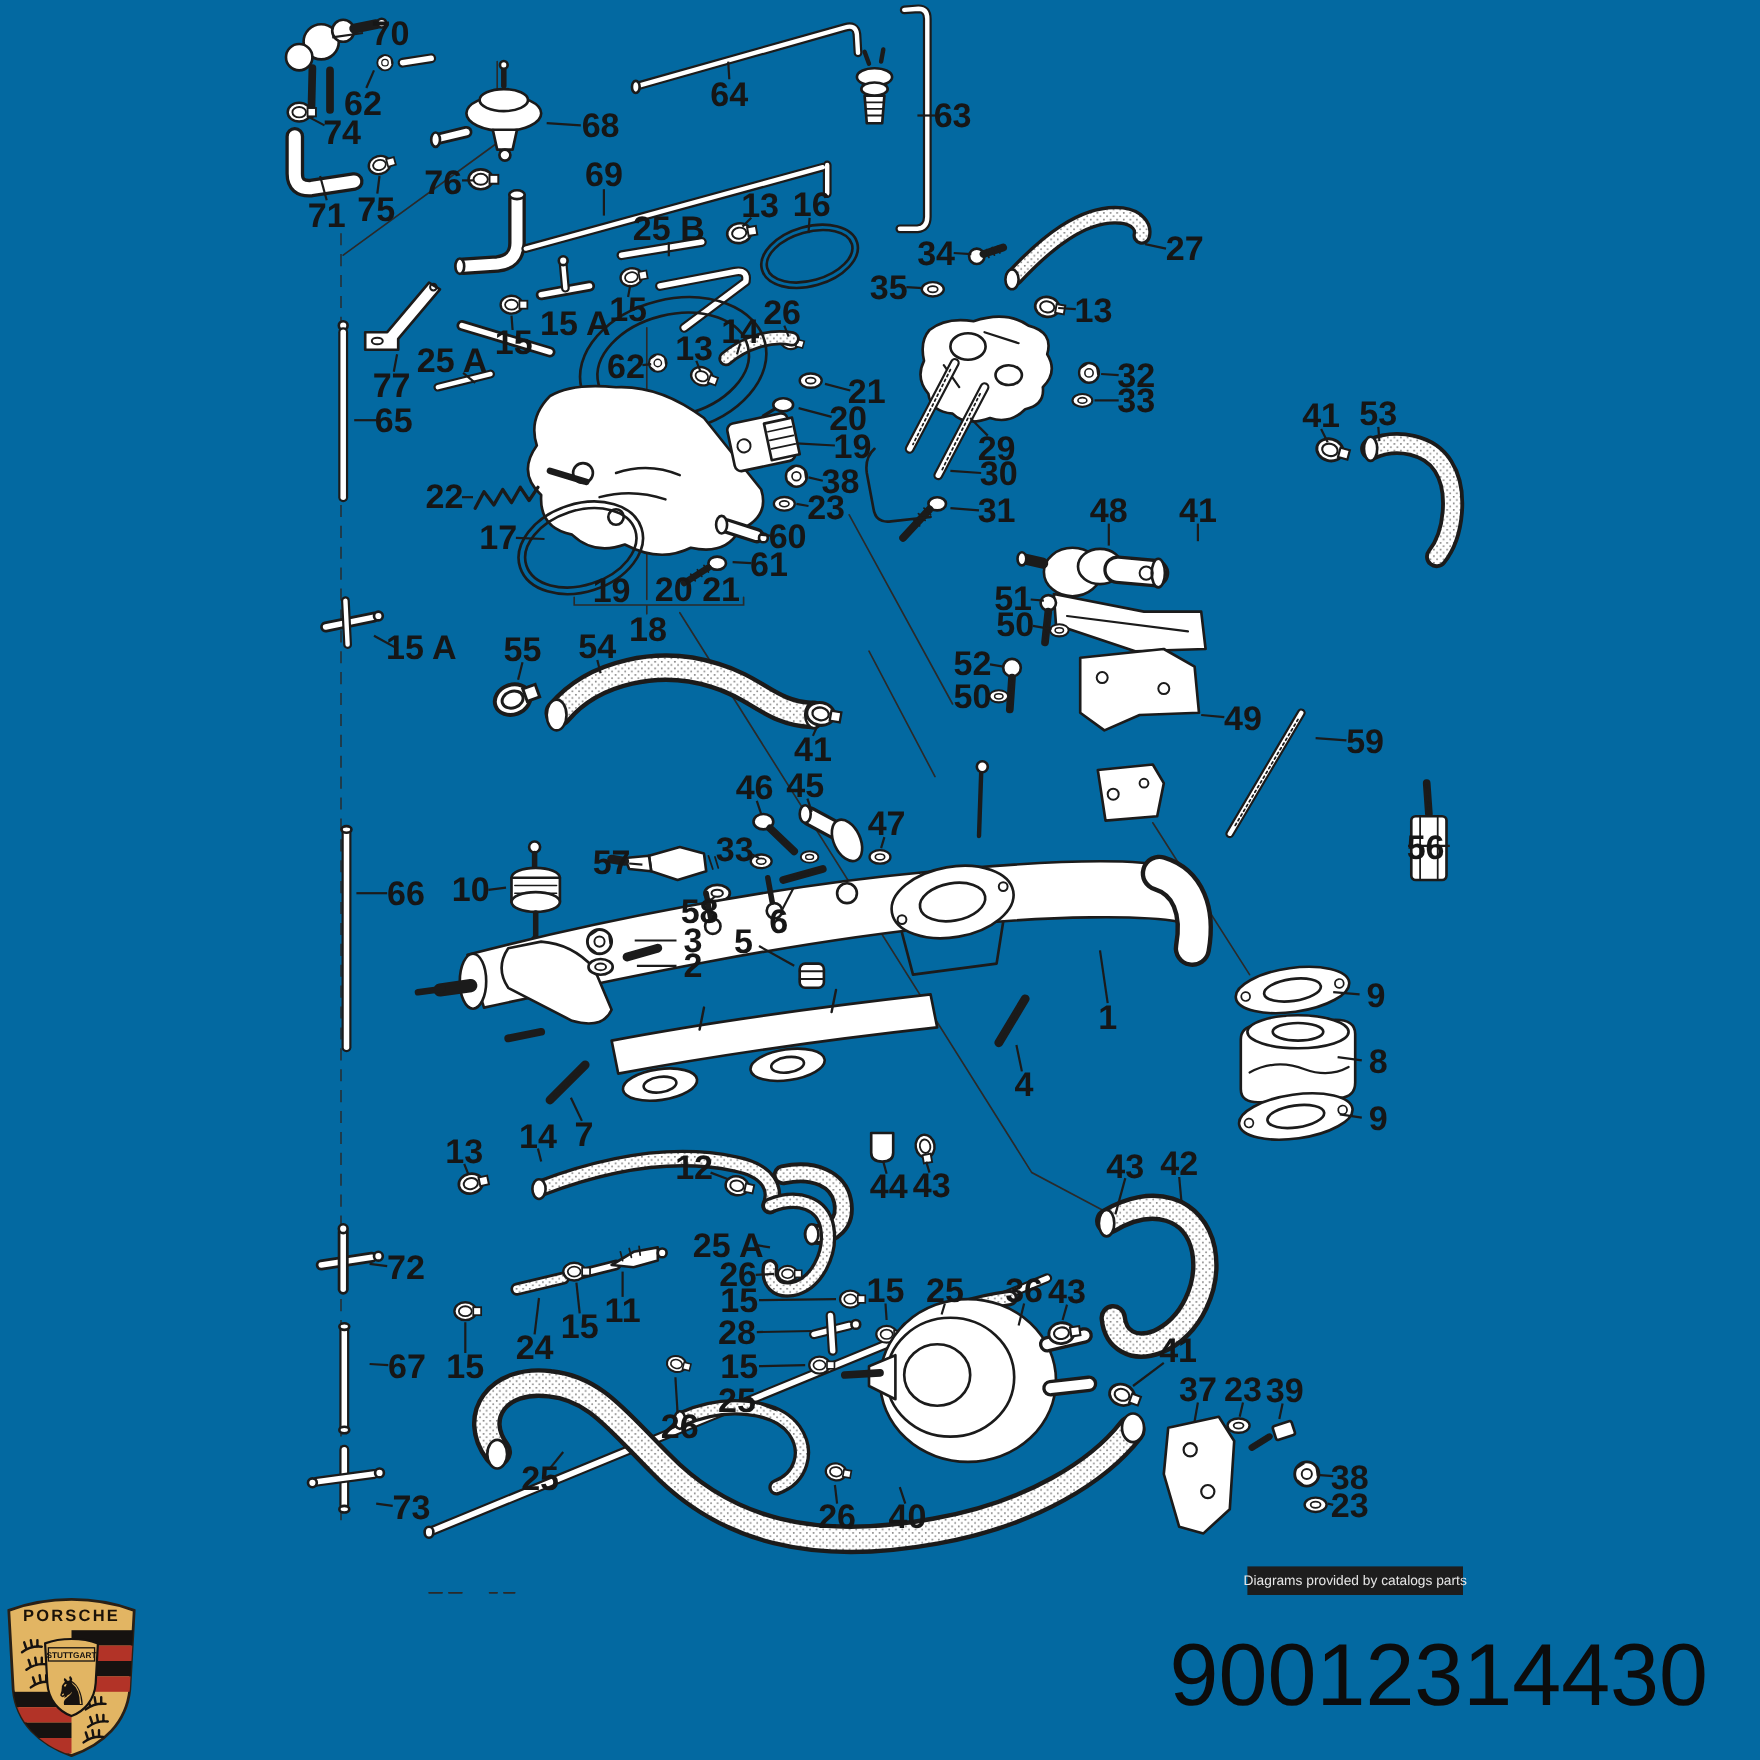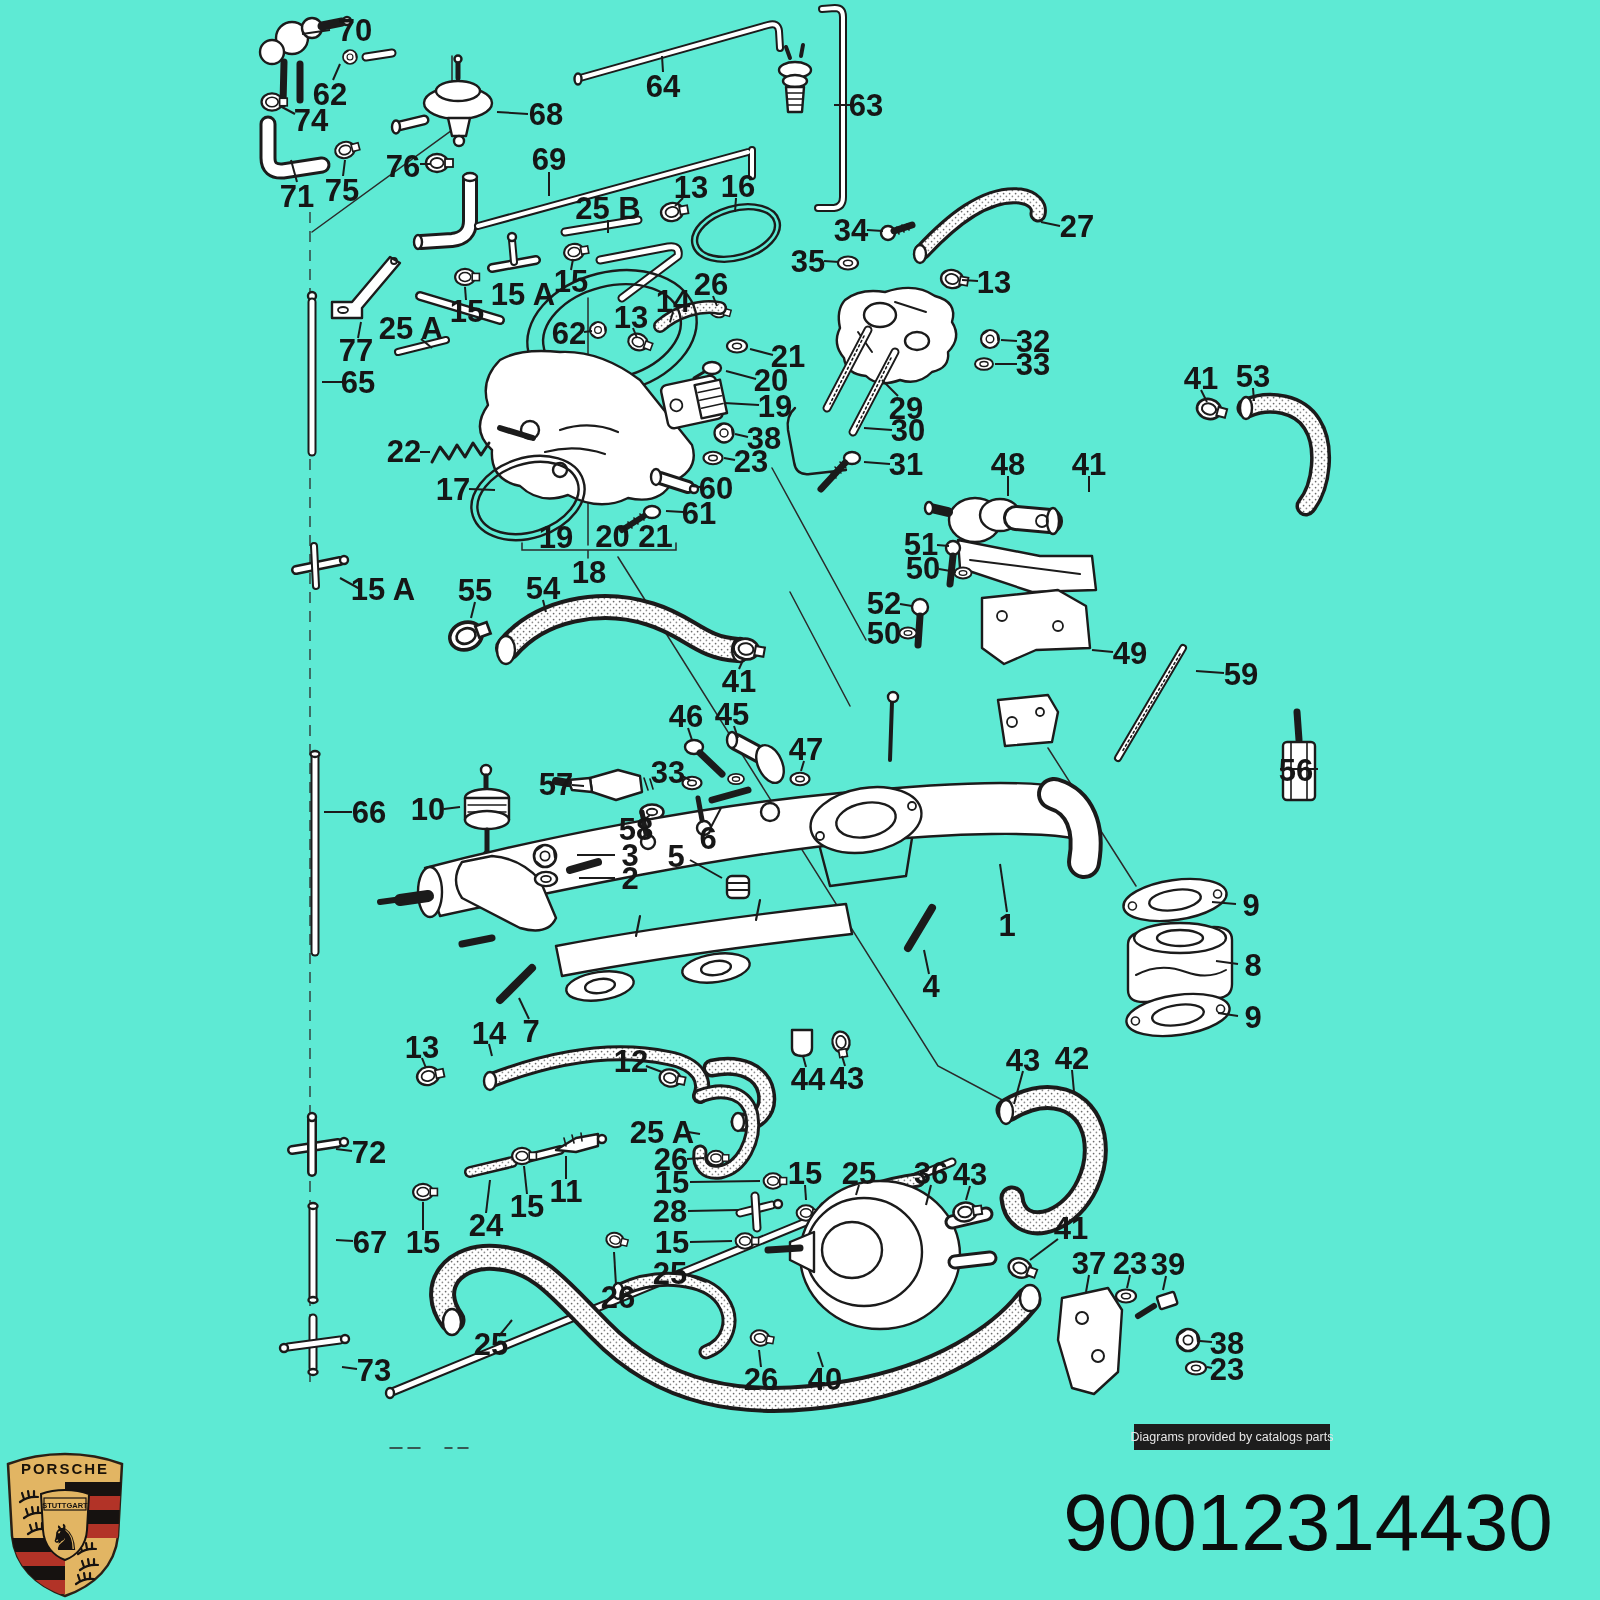--- a/index.html
+++ b/index.html
@@ -1,16 +1,16 @@
 <!DOCTYPE html>
 <html><head>
 <meta charset="utf-8">
 <style>
   html,body{margin:0;padding:0;background:#fff;}
-  #stage{position:relative;width:1600px;height:1600px;background:#5eead4;overflow:hidden;
+  #stage{position:relative;width:1600px;height:1600px;background:#0369a1;overflow:hidden;
          font-family:"Liberation Sans", sans-serif;}
   svg{display:block}
   .o{fill:none;stroke:#1b1b1b;stroke-linecap:round;stroke-linejoin:round;}
   .i{fill:none;stroke:#ffffff;stroke-linecap:round;stroke-linejoin:round;}
   .s{fill:none;stroke:url(#stip);stroke-linecap:round;stroke-linejoin:round;}
   .ln{fill:none;stroke:#1b1b1b;stroke-width:2.4;stroke-linecap:round;stroke-linejoin:round;}
   .th{fill:none;stroke:#2a2a2a;stroke-width:1.5;stroke-linecap:round;}
   .wh{fill:#fff;stroke:#1b1b1b;stroke-width:2.4;stroke-linejoin:round;}
   .callout{font-family:"Liberation Sans",sans-serif;font-weight:600;fill:#161616;}
   .leader{stroke:#1b1b1b;stroke-width:2;fill:none;}

